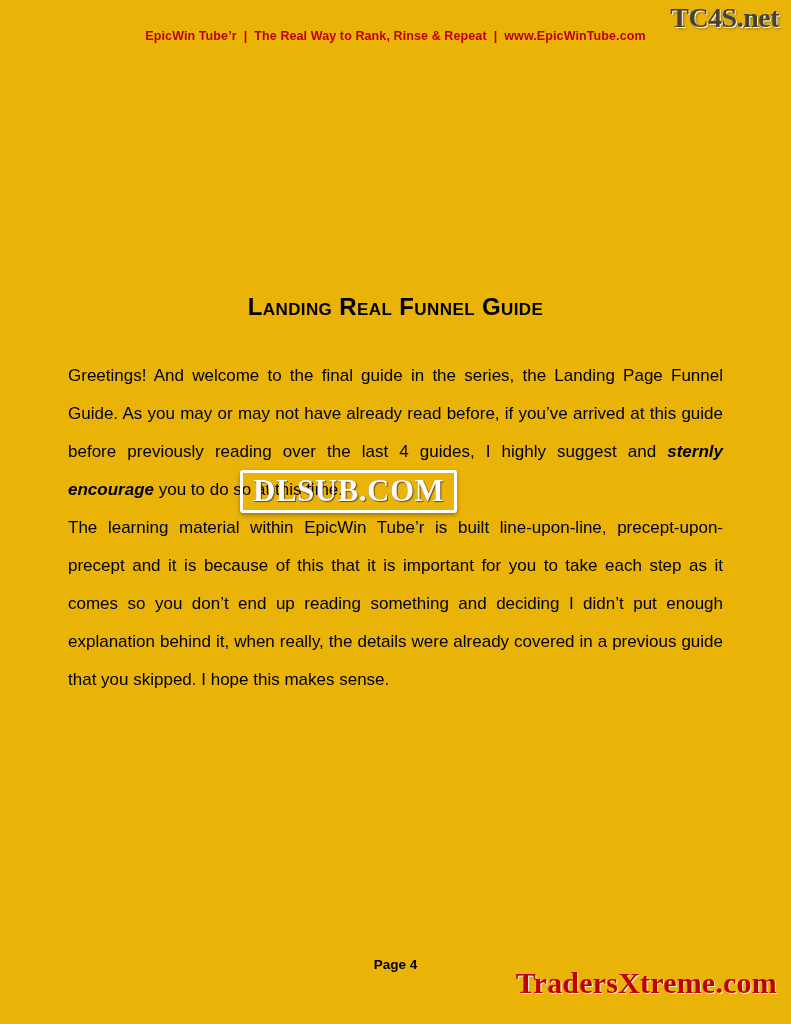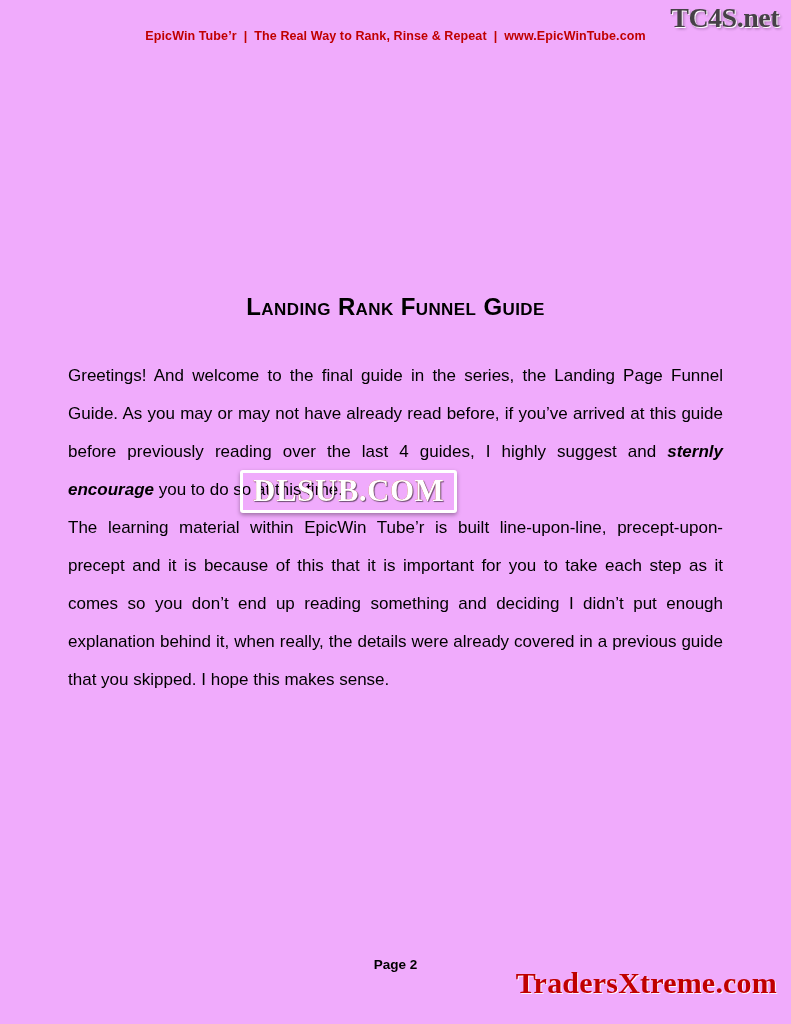--- a/index.html
+++ b/index.html
@@ -12,21 +12,21 @@
     height: 1024px;
     position: relative;
     font-family: "Liberation Sans", sans-serif;
     color: #000000;
     overflow: hidden;
   }
 
   .page {
     position: absolute;
     inset: 0;
-    background: #f0abfc;
+    background: #eab308;
     padding-left: 35px;
   }
 
   
   .header {
     position: absolute;
     top: 29px;
     left: 0;
     right: 0;
     text-align: center;
@@ -139,30 +139,30 @@
 <body>
 
 <div class="page">
 
   <div class="header">
     <span>EpicWin Tube’r</span><span class="sep">|</span><span>The Real Way to Rank, Rinse &amp; Repeat</span><span class="sep">|</span><span>www.EpicWinTube.com</span>
   </div>
 
   <div class="wm-tc4s">TC4S.net</div>
 
-  <div class="doc-title">Landing Rank Funnel Guide</div>
+  <div class="doc-title">Landing Real Funnel Guide</div>
 
   <div class="body-wrap">
 
     <p class="para"><span>Greetings! And welcome to the final guide in the series, the Landing Page Funnel Guide. As you may or may not have already read before, if you’ve arrived at this guide before previously reading over the last 4 guides, I highly suggest and </span><b class="ital">sternly encourage</b><span> you to do so at this time.</span></p>
 
     <p class="para">The learning material within EpicWin Tube’r is built line-upon-line, precept-upon-precept and it is because of this that it is important for you to take each step as it comes so you don’t end up reading something and deciding I didn’t put enough explanation behind it, when really, the details were already covered in a previous guide that you skipped. I hope this makes sense.</p>
 
 
   </div>
 
   <div class="wm-dlsub">DLSUB.COM</div>
 
-  <div class="footer">Page 2</div>
+  <div class="footer">Page 4</div>
 
   <div class="wm-txm">TradersXtreme.com</div>
 
 </div>
 
 </body></html>

